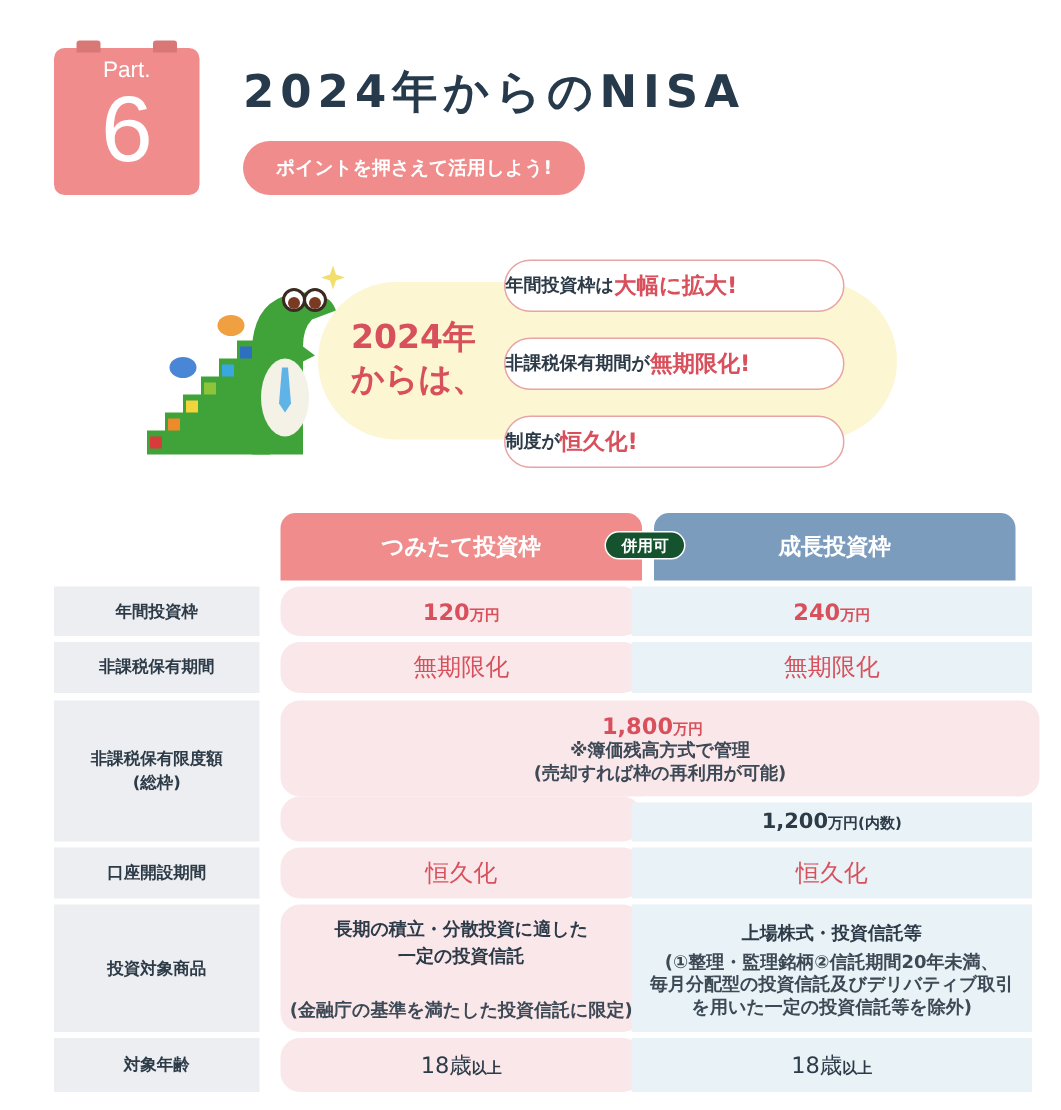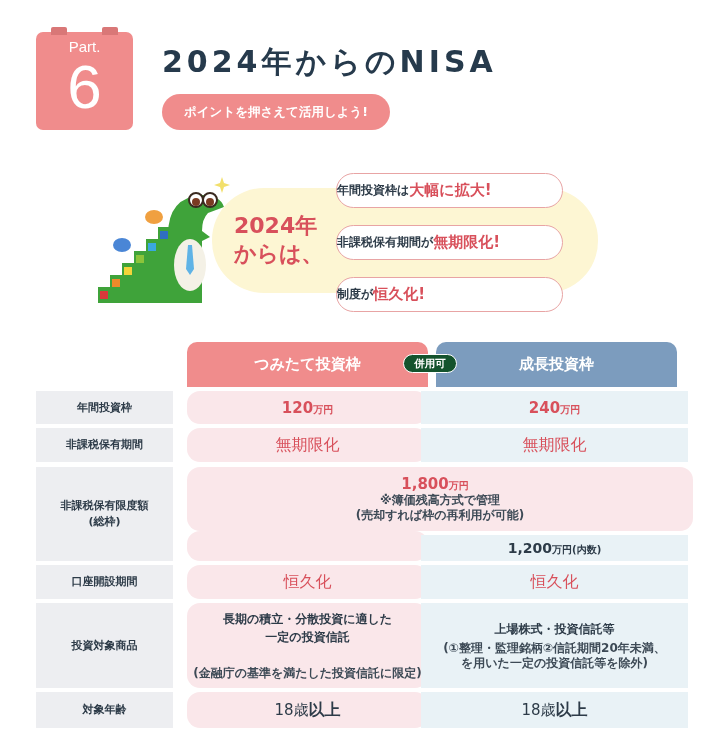--- a/index.html
+++ b/index.html
@@ -40,21 +40,21 @@
     .cb { left: 421px; width: 267px; background: #e9f2f6; display: flex; flex-direction: column; align-items: center; justify-content: center; text-align: center; }
 
     .val-red { color: #d8505b; font-size: 15px; font-weight: bold; }
     .val-red .unit { font-size: 10px; }
     .val-red-big { color: #d8505b; font-size: 16px; font-weight: normal; }
     .val-dark { color: #2d3b48; font-size: 14px; font-weight: bold; }
     .val-dark .unit { font-size: 10px; }
     .note { font-size: 12px; color: #3d4a56; line-height: 15px; font-weight: bold; }
     .prod-main { font-size: 12px; font-weight: bold; color: #2d3b48; line-height: 18px; }
     .age { font-size: 15px; color: #2d3b48; }
-    .age .unit { font-size: 16px; font-weight: bold; margin-top: 19px; }
+    .age .unit { font-size: 10px; font-weight: bold; margin-top: 19px; }
   </style>
 </head>
 <body>
 
 <div class="abs part-badge">
   <div class="abs part-tab l"></div>
   <div class="abs part-tab r"></div>
   <div class="abs part-label">Part.</div>
   <div class="abs part-num">6</div>
 </div>
@@ -150,20 +150,21 @@
 
 <div class="abs lab" style="top:603px;height:85px">投資対象商品</div>
 <div class="abs cp" style="top:603px;height:85px">
   <div class="prod-main">長期の積立・分散投資に適した</div>
   <div class="prod-main">一定の投資信託</div>
   <div class="note" style="margin-top:20px">(金融庁の基準を満たした投資信託に限定)</div>
 </div>
 <div class="abs cb" style="top:603px;height:85px">
   <div class="prod-main">上場株式・投資信託等</div>
   <div class="note" style="margin-top:3px">(①整理・監理銘柄②信託期間20年未満、</div>
+  <div class="note">毎月分配型の投資信託及びデリバティブ取引</div>
   <div class="note">を用いた一定の投資信託等を除外)</div>
 </div>
 
 <div class="abs lab" style="top:692px;height:36px">対象年齢</div>
 <div class="abs cp" style="top:692px;height:36px">
   <div class="age"><span>18歳</span><span class="unit">以上</span></div>
 </div>
 <div class="abs cb" style="top:692px;height:36px">
   <div class="age"><span>18歳</span><span class="unit">以上</span></div>
 </div>

